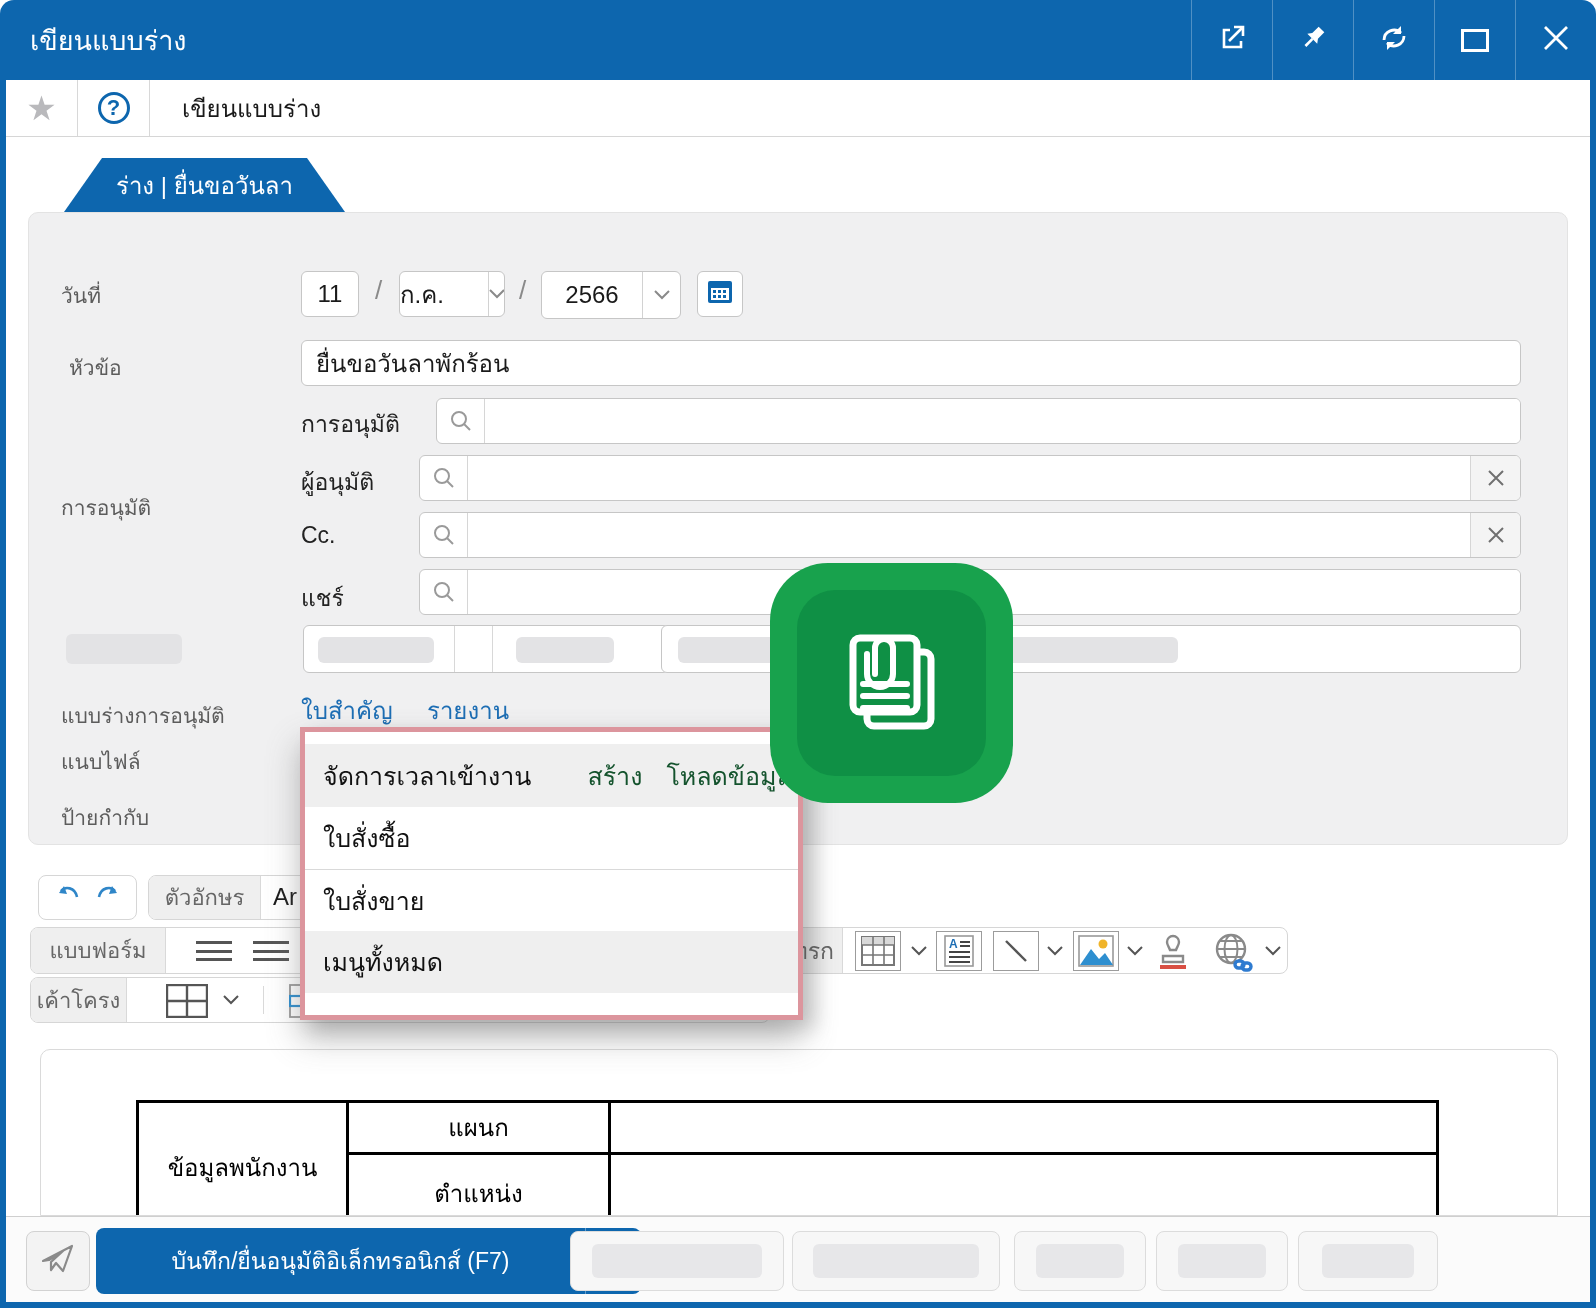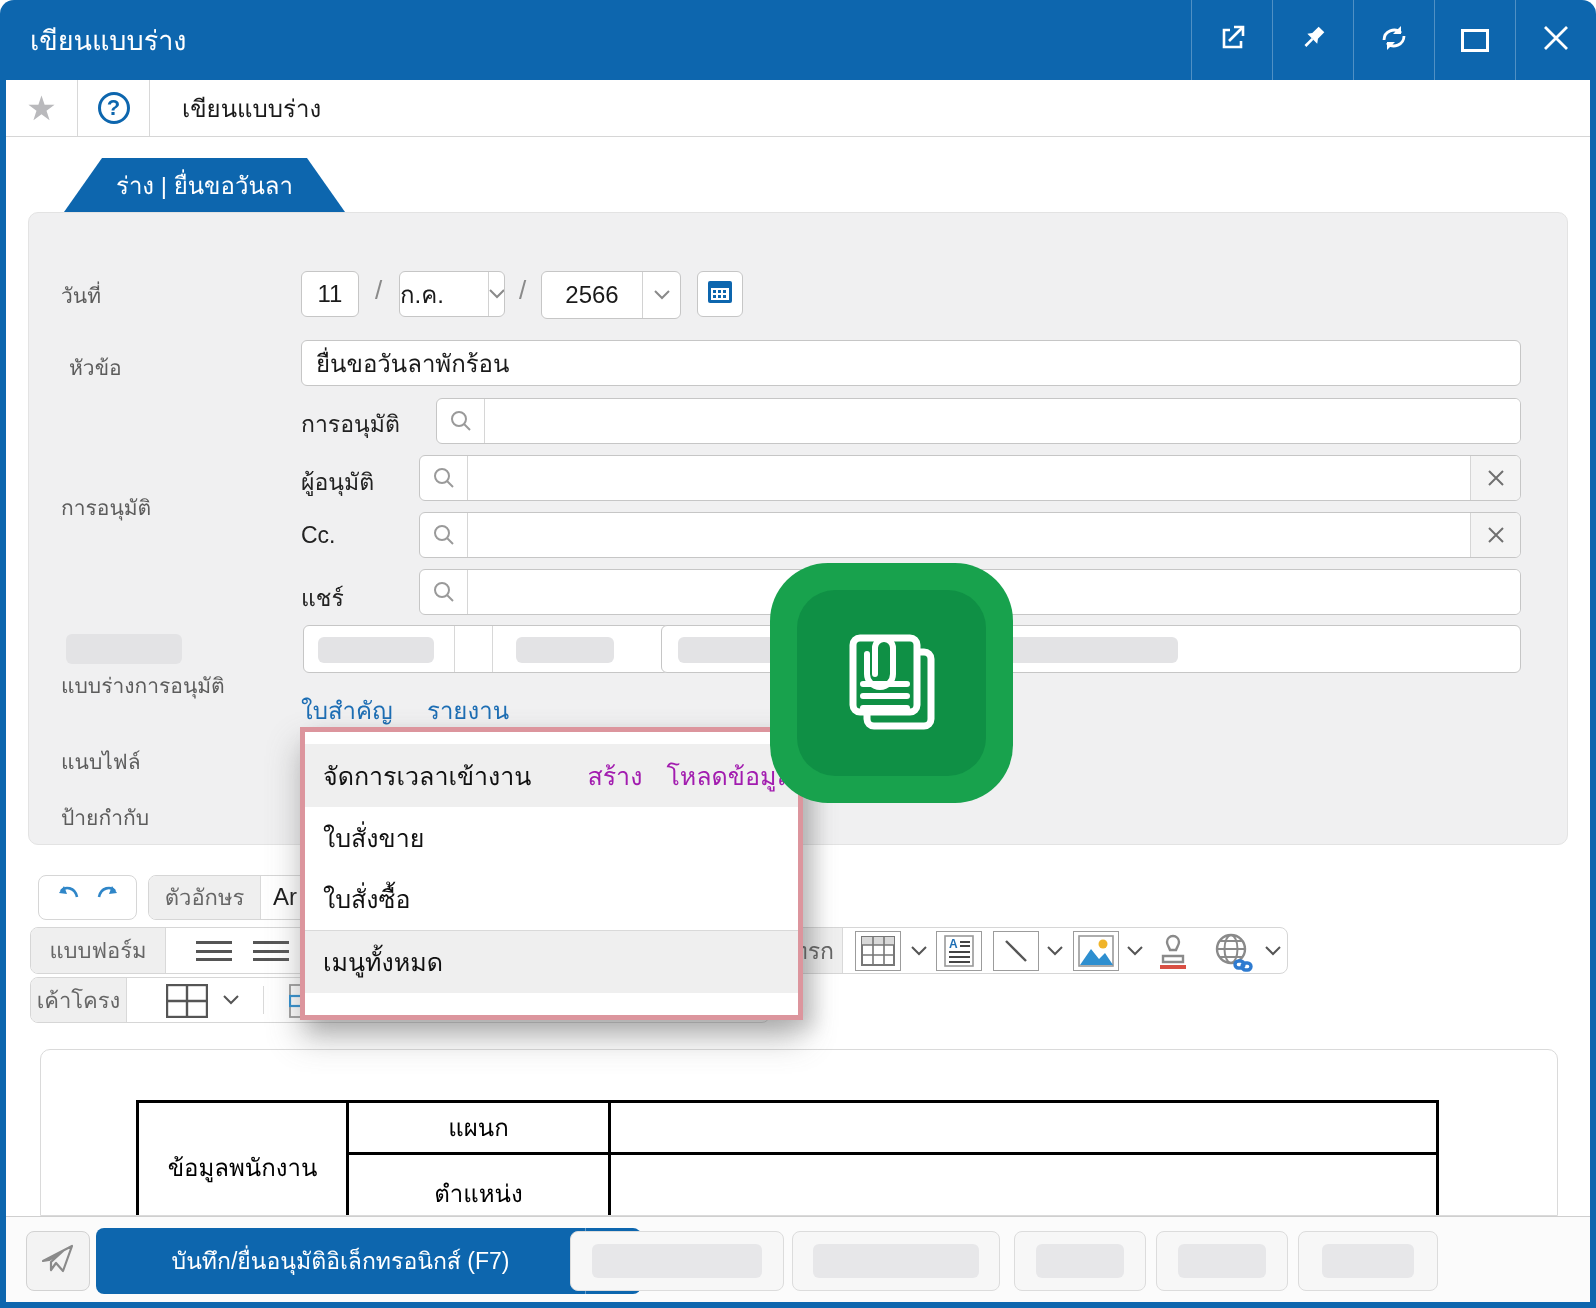--- a/index.html
+++ b/index.html
@@ -59,21 +59,21 @@
           display:flex; align-items:center; justify-content:center; cursor:pointer; }
   .chev-sm { position:absolute; top:14px; cursor:pointer; }
   .tool-div { position:absolute; top:8px; bottom:8px; width:1px; background:#d9d9d9; }
 
   
   .menu { position:absolute; left:300px; top:727px; width:503px; height:293px; background:#fff;
           border:5px solid #dc959d; z-index:20;
           box-shadow:0 18px 30px rgba(110,110,110,.45), 12px 8px 18px rgba(0,0,0,.15); }
   .menu-item { display:flex; align-items:center; font-size:25px; color:#111; cursor:pointer; }
   .menu-item .mi-label { margin-left:18px; }
-  .menu-item .mi-link { color:#a21caf; cursor:pointer; }
+  .menu-item .mi-link { color:#14532d; cursor:pointer; }
   .mi-hl { background:#efefef; }
   .menu-sep { border-bottom:1px solid #d9d9d9; }
 
   
   .green-badge { position:absolute; left:770px; top:563px; width:243px; height:240px; background:#18a24d;
                  border-radius:58px; z-index:30; display:flex; align-items:center; justify-content:center; }
   .green-inner { width:189px; height:186px; background:#0f9045; border-radius:38px;
                  display:flex; align-items:center; justify-content:center; }
 
   
@@ -259,21 +259,21 @@
     <div class="inputbox" style="left:274px; top:412px; width:366px; height:48px;">
       <span class="pill" style="left:14px; top:11px; width:116px; height:26px;"></span>
       <span class="vline" style="left:150px;"></span>
       <span class="vline" style="left:188px;"></span>
       <span class="pill" style="left:212px; top:11px; width:98px; height:26px;"></span>
     </div>
     <div class="inputbox" style="left:632px; top:412px; width:860px; height:48px;">
       <span class="pill" style="left:16px; top:11px; width:500px; height:26px;"></span>
     </div>
 
-    <div class="flabel" style="left:32px; top:456px;">แบบร่างการอนุมัติ</div>
+    <div class="flabel" style="left:32px; top:486px;">แบบร่างการอนุมัติ</div>
     <div class="bluelink" style="left:272px; top:478px;">ใบสำคัญ</div>
     <div class="bluelink" style="left:398px; top:478px;">รายงาน</div>
 
     <div class="flabel" style="left:32px; top:532px;">แนบไฟล์</div>
     <div class="flabel" style="left:32px; top:588px;">ป้ายกำกับ</div>
   </div>
 
   <div class="ebox" style="left:38px; top:875px; width:99px; height:45px; display:flex; align-items:center; justify-content:center; gap:14px;">
     <span style="cursor:pointer;">
       <svg width="26" height="22" viewBox="0 0 26 22">
@@ -411,25 +411,25 @@
       </table>
   </div>
 
   <div class="menu">
     <div style="height:12px;"></div>
     <div class="menu-item mi-hl" style="height:63px;">
       <span class="mi-label">จัดการเวลาเข้างาน</span>
       <span class="mi-link" style="margin-left:56px;">สร้าง</span>
       <span class="mi-link" style="margin-left:24px;">โหลดข้อมูล</span>
     </div>
+    <div class="menu-item menu-sep" style="height:63px;">
+      <span class="mi-label">ใบสั่งซื้อ</span>
+    </div>
     <div class="menu-item" style="height:61px;">
       <span class="mi-label">ใบสั่งขาย</span>
-    </div>
-    <div class="menu-item menu-sep" style="height:63px;">
-      <span class="mi-label">ใบสั่งซื้อ</span>
     </div>
     <div class="menu-item mi-hl" style="height:62px;">
       <span class="mi-label">เมนูทั้งหมด</span>
     </div>
   </div>
 
   <div class="green-badge">
     <div class="green-inner">
       <svg width="122" height="122" viewBox="0 0 122 122">
         <rect x="36" y="30" width="64" height="74" rx="7" fill="none" stroke="#fff" stroke-width="7"></rect>

